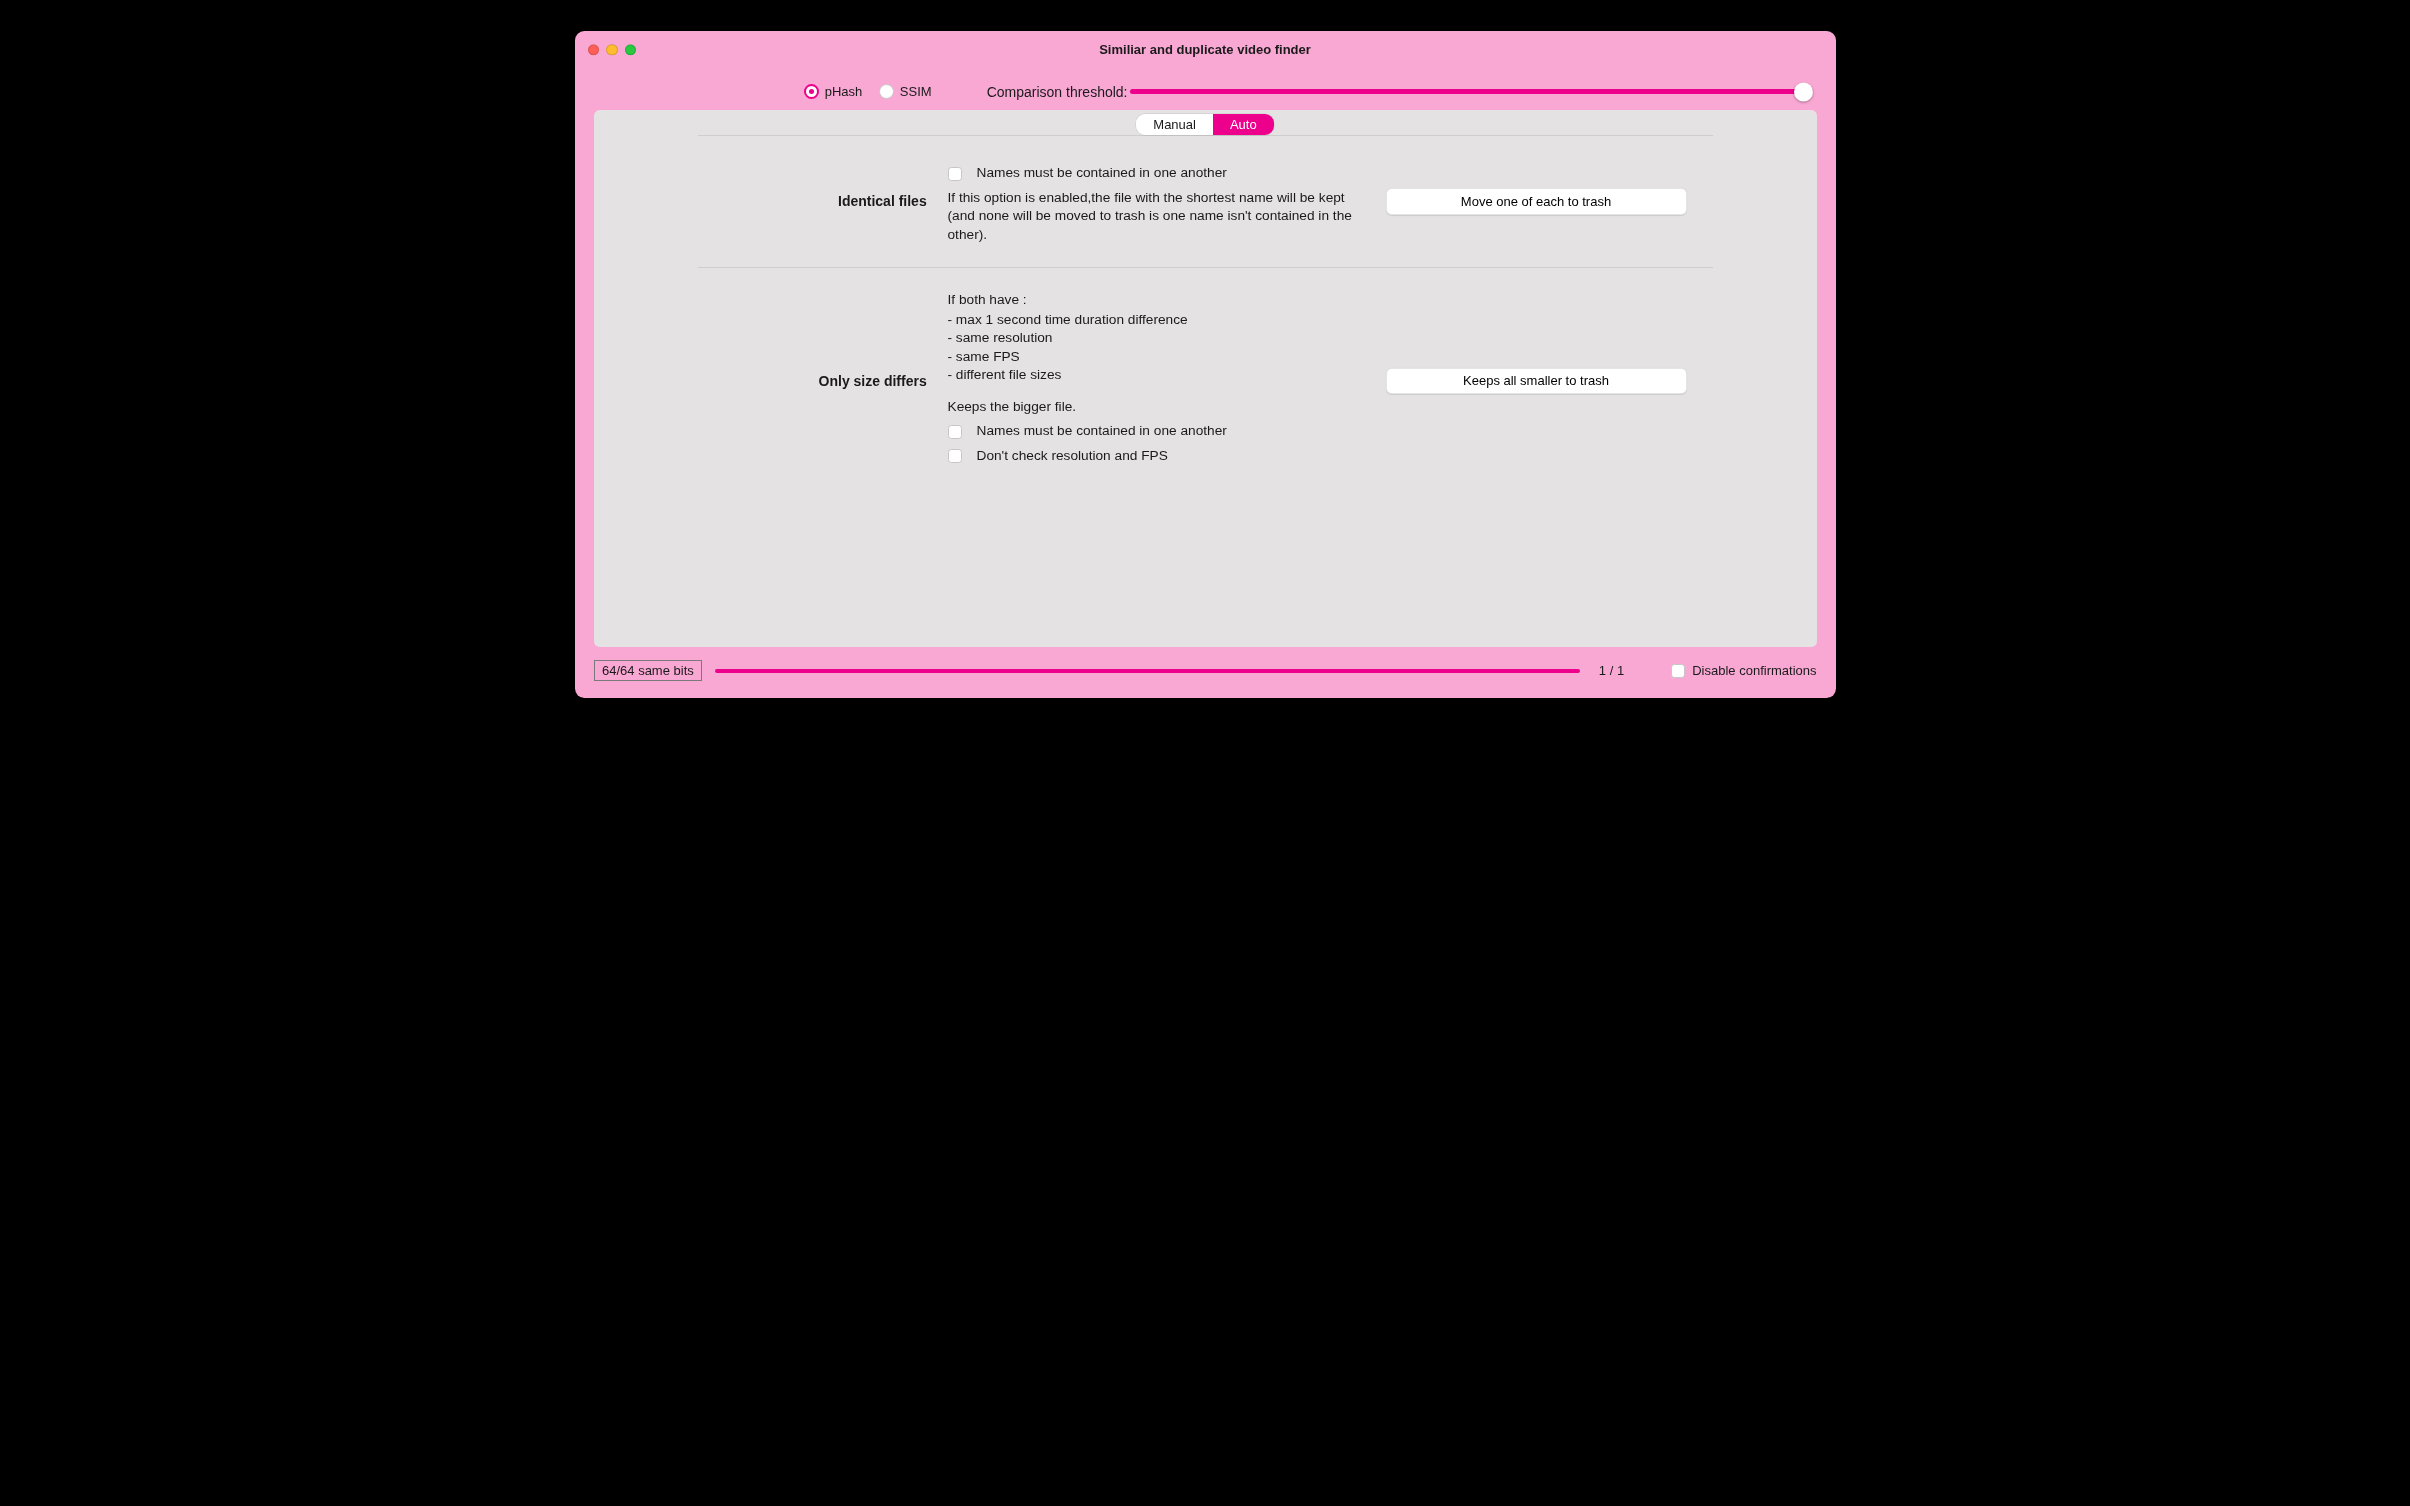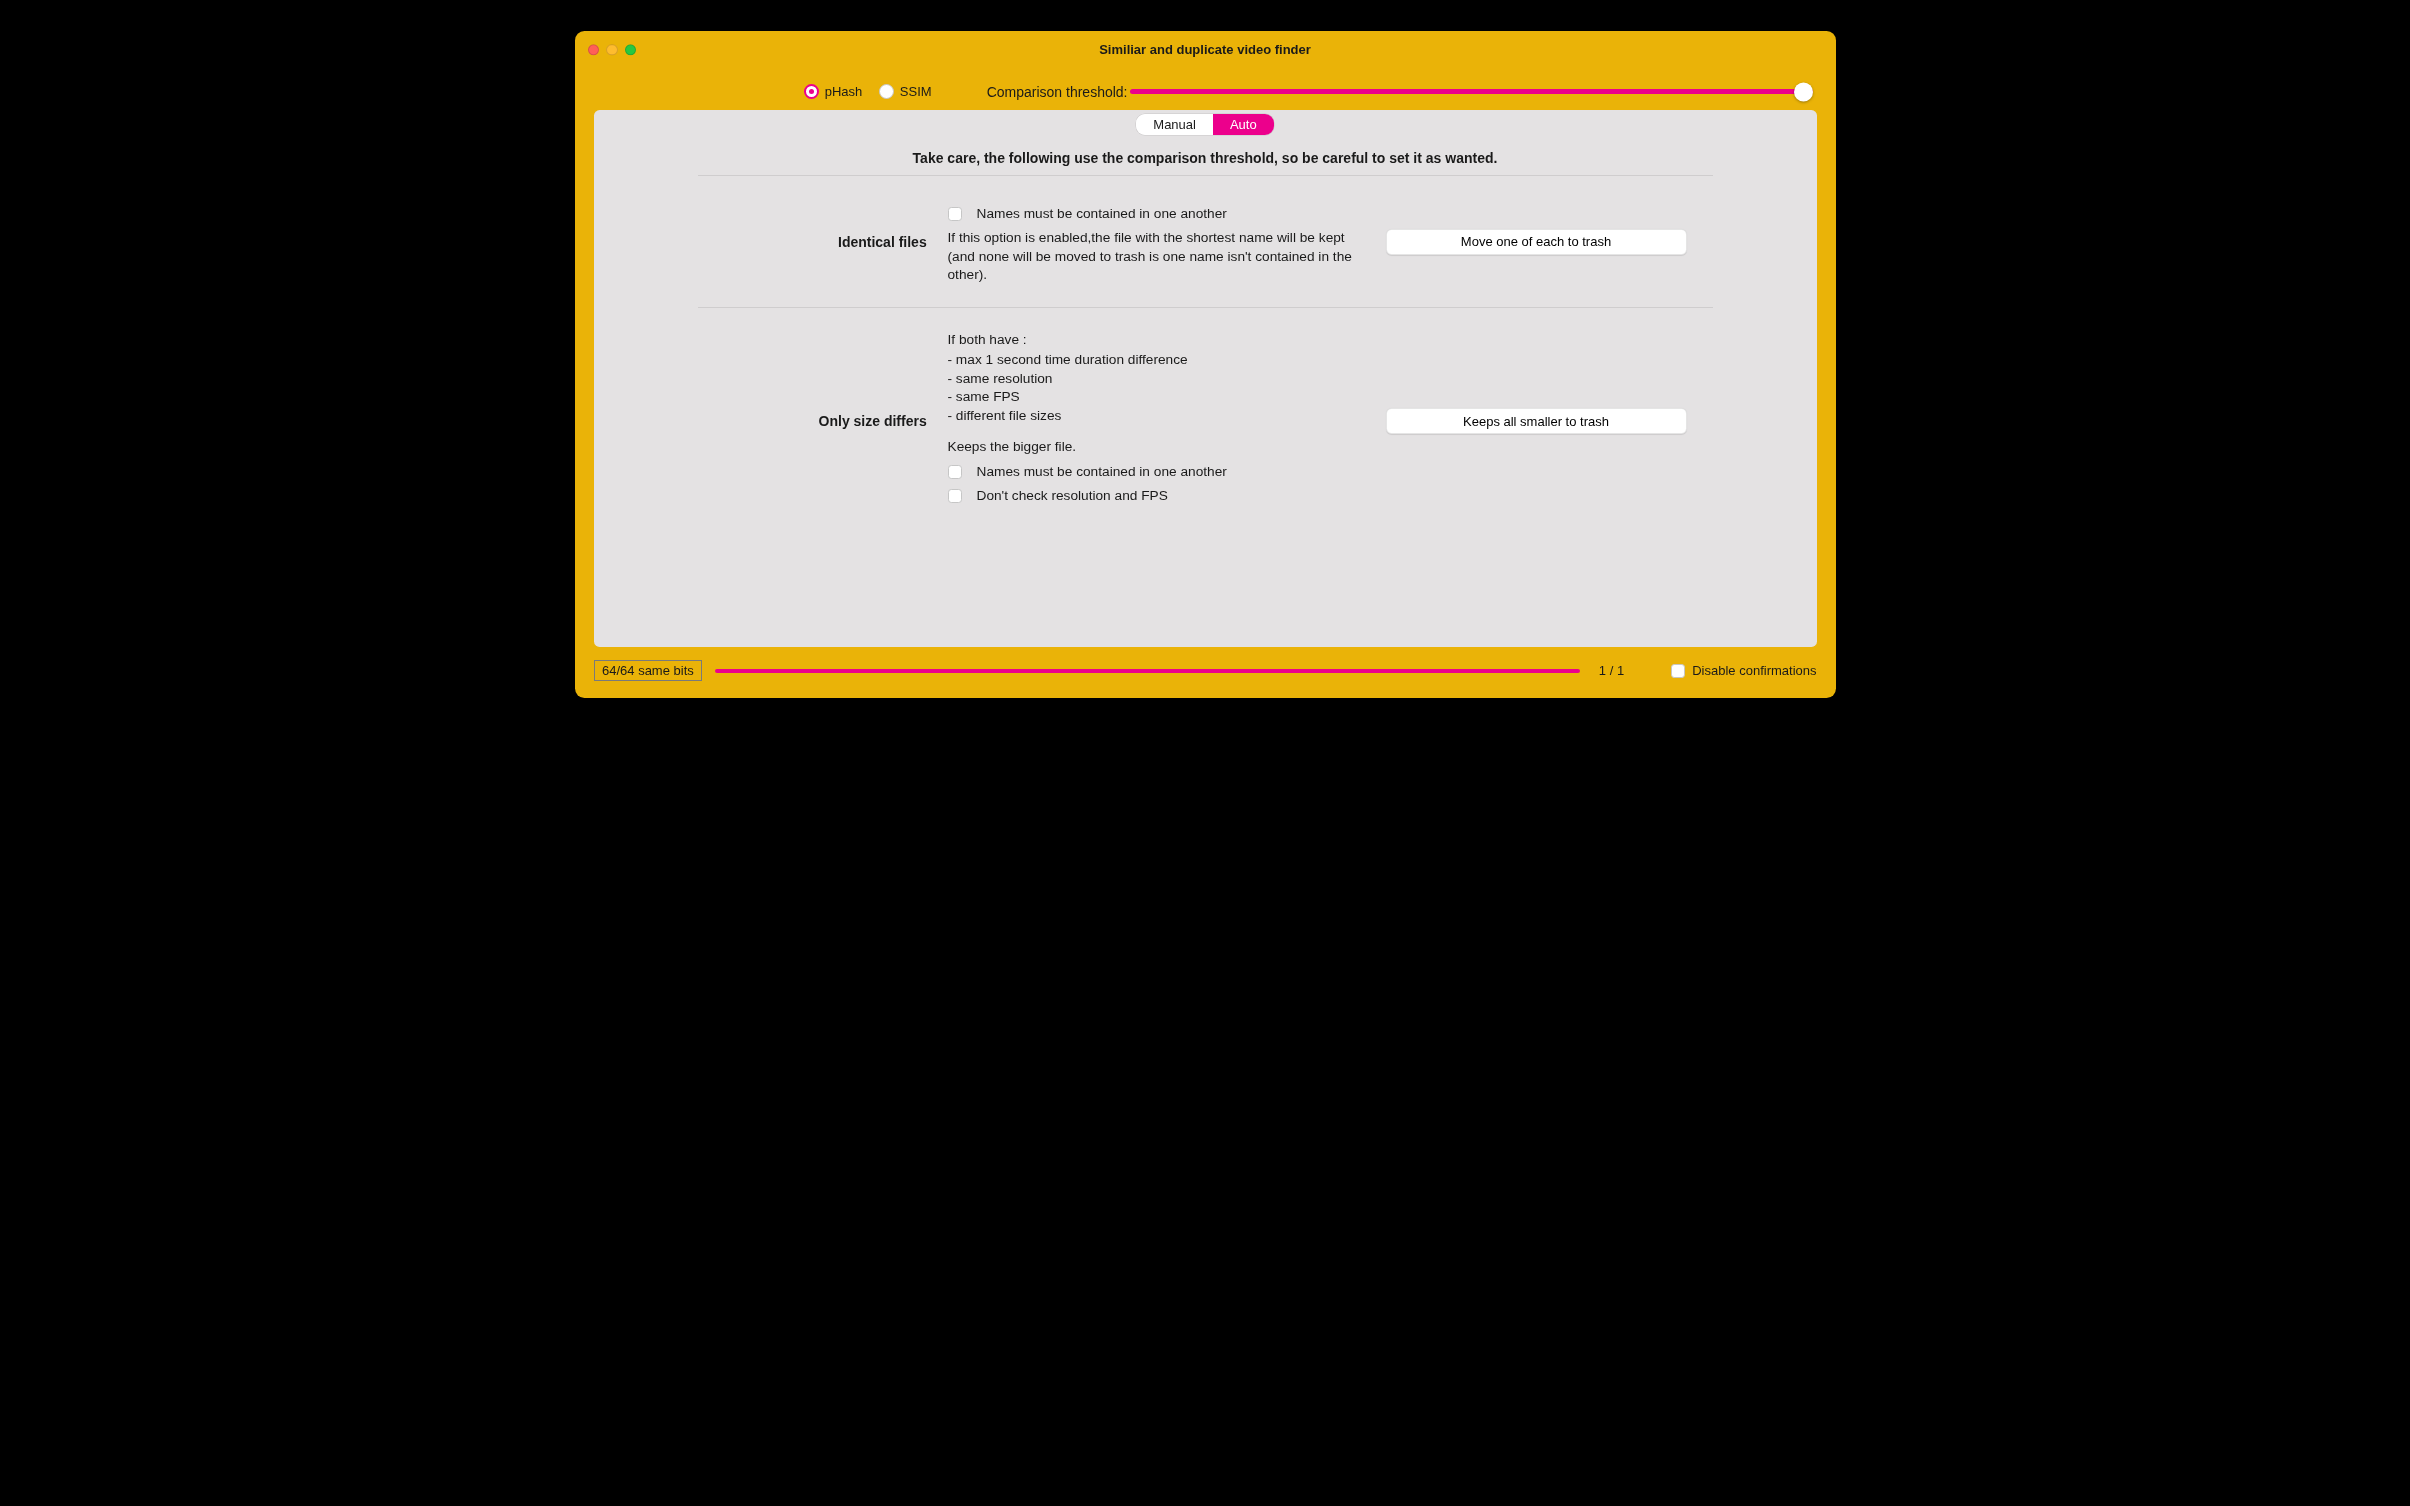--- a/index.html
+++ b/index.html
@@ -9,21 +9,21 @@
     font-family: -apple-system, "Helvetica Neue", Arial, sans-serif;
     font-size: 13px;
     color: #1a1a1a;
     display: flex;
     align-items: flex-start;
     justify-content: center;
   }
   .window {
     width: 1261px;
     margin-top: 31px;
-    background: #eab308;
+    background: #f9a8d4;
     border-radius: 9.4px;
     box-shadow: 0 11.3px 38px rgba(0,0,0,0.6);
     overflow: hidden;
   }
   .titlebar {
     position: relative;
     height: 38px;
     display: flex;
     align-items: center;
     justify-content: center;
@@ -184,21 +184,20 @@
 
   <div class="panel">
 
     <div class="segmented">
       <div class="seg-group">
         <div class="seg">Manual</div>
         <div class="seg active">Auto</div>
       </div>
     </div>
 
-    <div class="warning">Take care, the following use the comparison threshold, so be careful to set it as wanted.</div>
 
     <div class="section">
       <div class="label">Identical files</div>
       <div class="desc">
         <div class="chk-row">
           <span class="chk"></span>
           <span>Names must be contained in one another</span>
         </div>
         <p>If this option is enabled,the file with the shortest name will be kept (and none will be moved to trash is one name isn't contained in the other).</p>
       </div>

